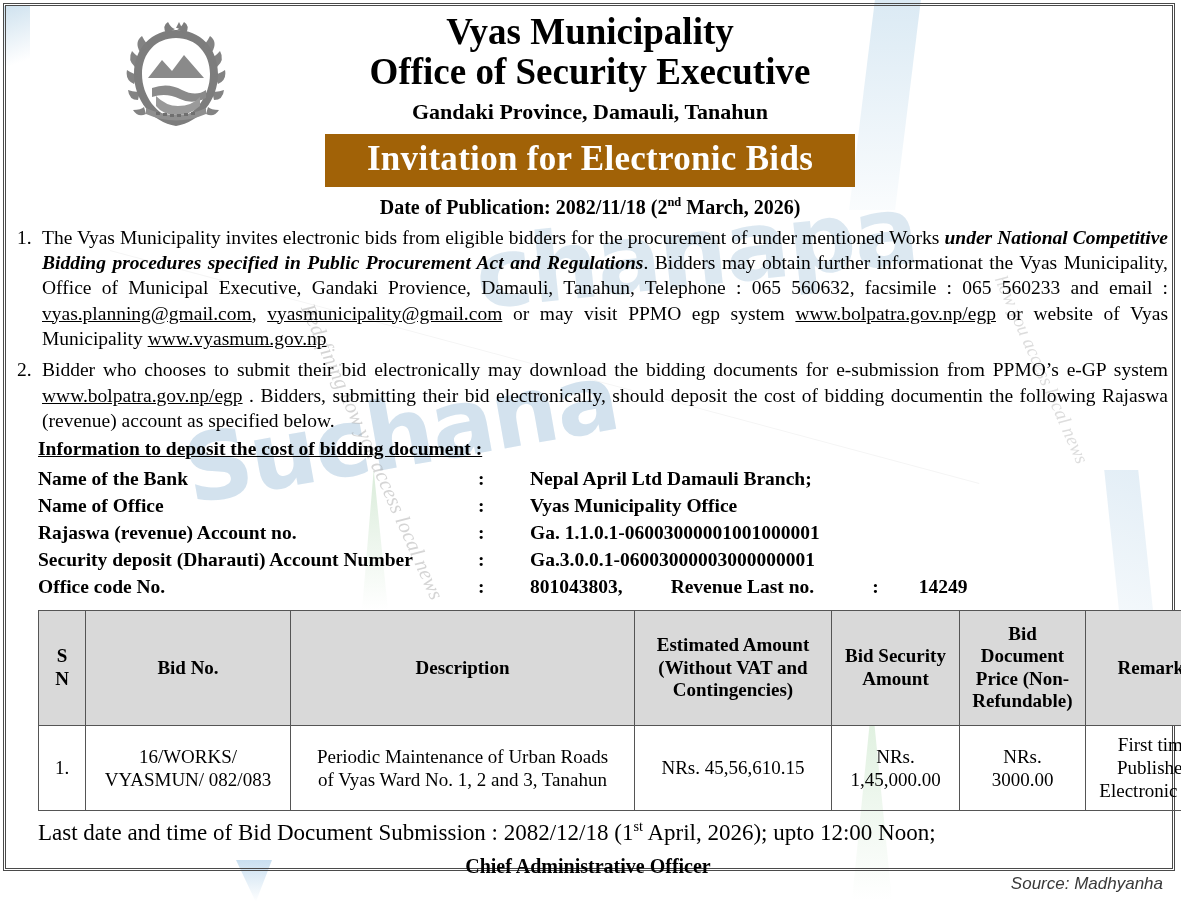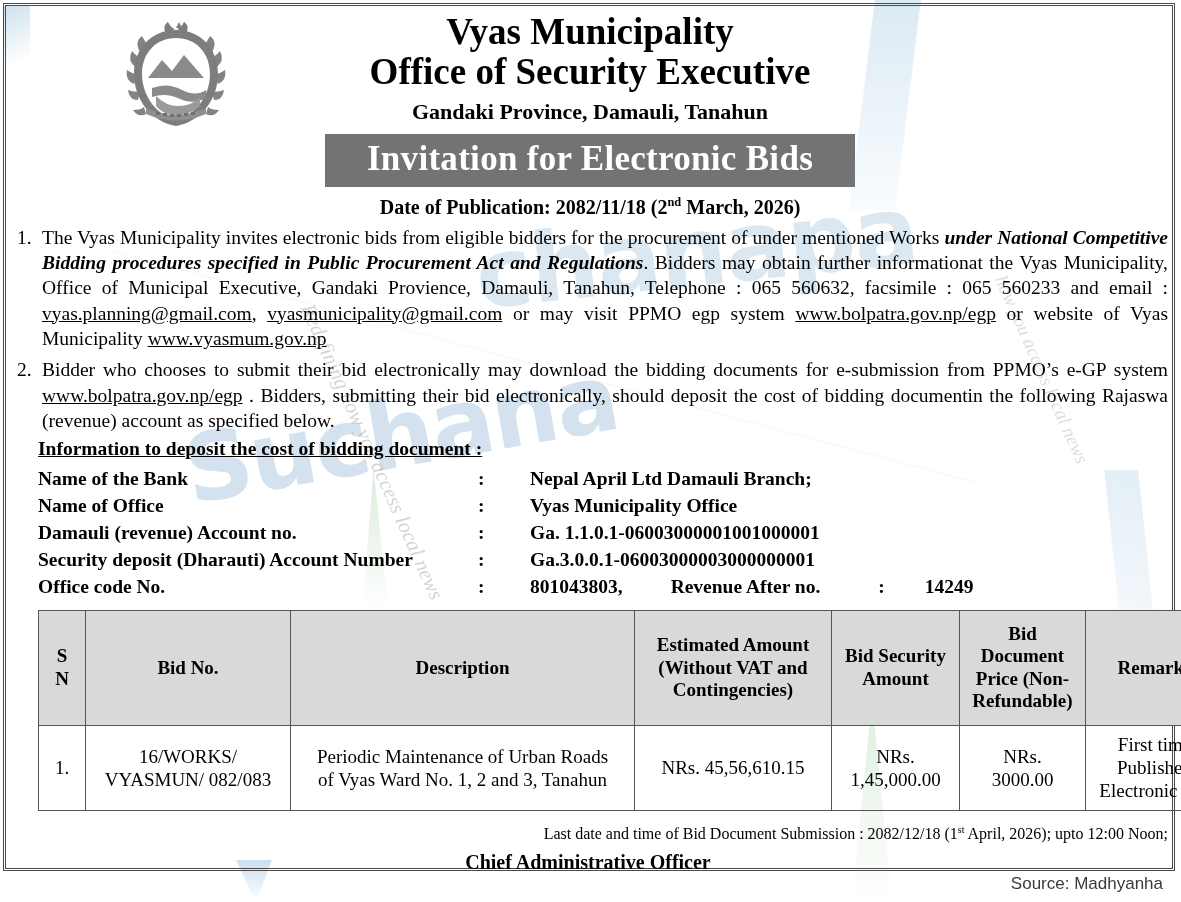--- a/index.html
+++ b/index.html
@@ -155,21 +155,21 @@
     font-size: 22px;
     font-weight: bold;
     margin-top: 7px;
   }
   .banner-wrap {
     margin-top: 9px;
     text-align: center;
   }
   .banner {
     display: inline-block;
-    background: #737373;
+    background: #a16207;
     color: #ffffff;
     font-size: 35px;
     font-weight: bold;
     padding: 5px 42px 8px 42px;
     letter-spacing: 0.3px;
   }
   .pubdate {
     font-size: 20px;
     font-weight: bold;
     margin-top: 8px;
@@ -253,40 +253,40 @@
   .c-sn     { width: 38px; }
   .c-bidno  { width: 196px; }
   .c-desc   { width: 335px; }
   .c-est    { width: 188px; }
   .c-sec    { width: 119px; }
   .c-price  { width: 117px; }
   .c-rem    { width: 129px; }
 
   
   .footline {
-    font-size: 16px;
+    font-size: 23px;
     line-height: 1.32;
-    margin-top: 12px;
+    margin-top: 6px;
     padding-left: 26px;
-    text-align: right;
   }
   .footline sup { font-size: 0.62em; }
   .signoff {
     font-size: 20px;
     font-weight: bold;
     text-align: center;
     margin-top: 7px;
     padding-right: 4px;
   }
 
   .source {
     position: absolute;
     right: 18px;
     bottom: 8px;
     font-family: "Liberation Sans", sans-serif;
+    font-style: italic;
     font-size: 17px;
     color: #3a3a3a;
   }
 </style>
 </head>
 <body>
 
 <div id="page">
 
   <div class="bg-art art-blue-1"></div>
@@ -390,33 +390,33 @@
         <div class="lbl">Name of the Bank</div>
         <div class="col">:</div>
         <div class="val">Nepal April Ltd Damauli Branch;</div>
       </div>
       <div class="bankrow">
         <div class="lbl">Name of Office</div>
         <div class="col">:</div>
         <div class="val">Vyas Municipality Office</div>
       </div>
       <div class="bankrow">
-        <div class="lbl">Damauli (revenue) Account no.</div>
+        <div class="lbl">Rajaswa (revenue) Account no.</div>
         <div class="col">:</div>
         <div class="val">Ga. 1.1.0.1-06003000001001000001</div>
       </div>
       <div class="bankrow">
         <div class="lbl">Security deposit (Dharauti) Account Number</div>
         <div class="col">:</div>
         <div class="val">Ga.3.0.0.1-06003000003000000001</div>
       </div>
       <div class="bankrow">
         <div class="lbl">Office code No.</div>
         <div class="col">:</div>
-        <div class="val"><span>801043803,</span><span class="rev-label">Revenue After no.</span><span class="rev-colon">:</span><span class="rev-num">14249</span></div>
+        <div class="val"><span>801043803,</span><span class="rev-label">Revenue Last no.</span><span class="rev-colon">:</span><span class="rev-num">14249</span></div>
       </div>
     </div>
 
     <table class="bidtable">
       <thead>
         <tr>
           <th class="c-sn">
             <span>S</span><br>
             <span>N</span>
           </th>

